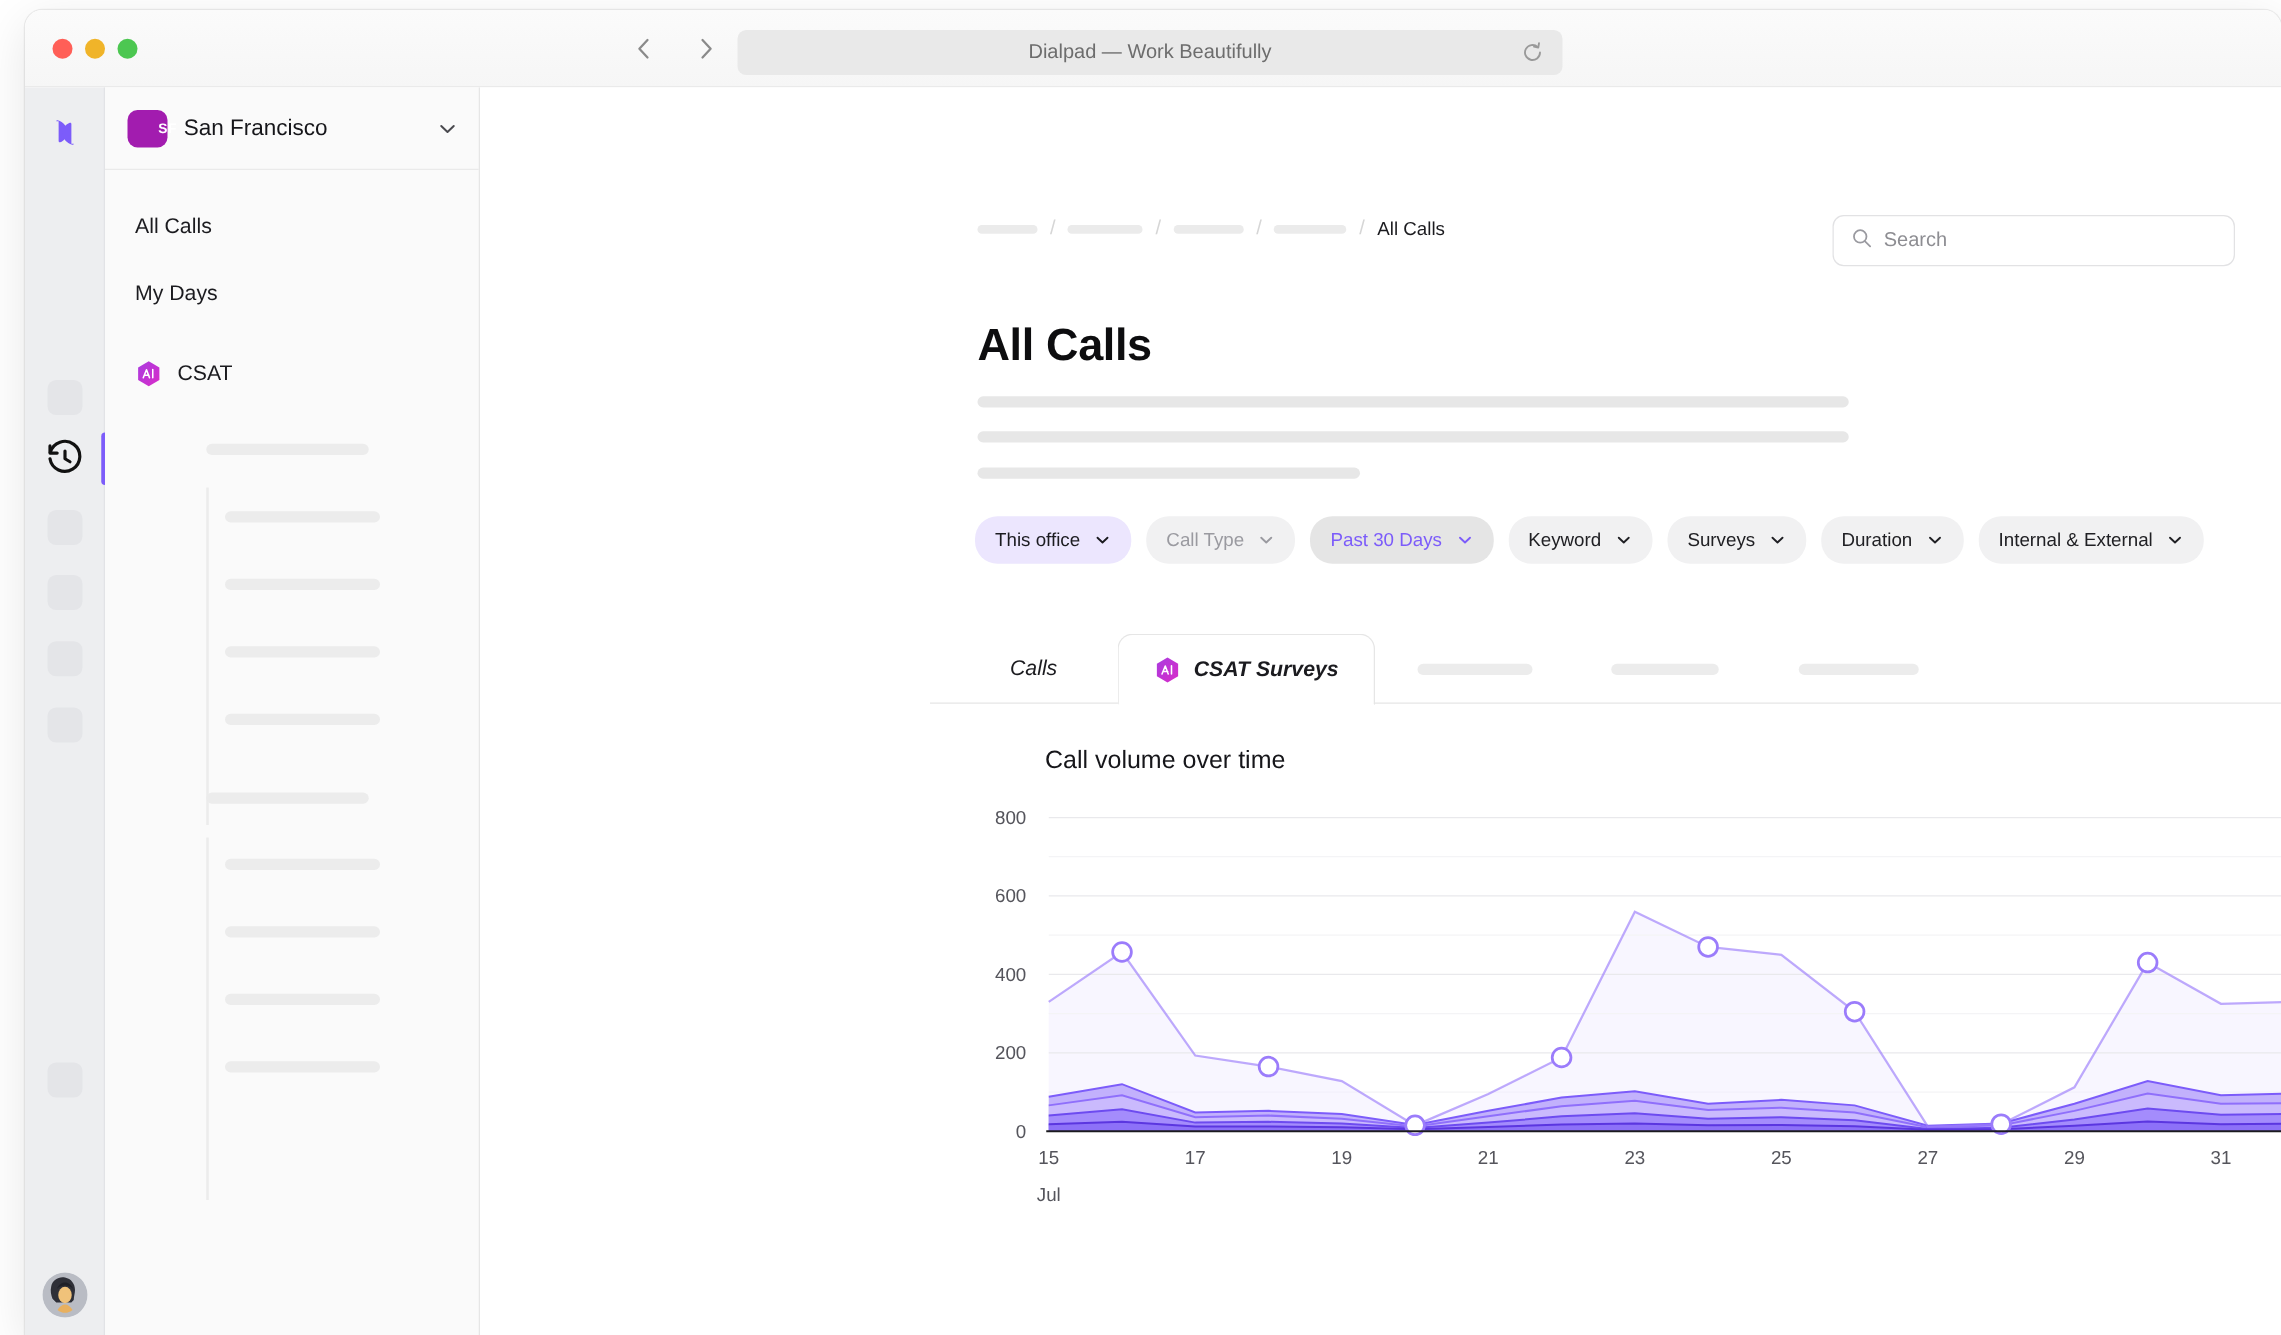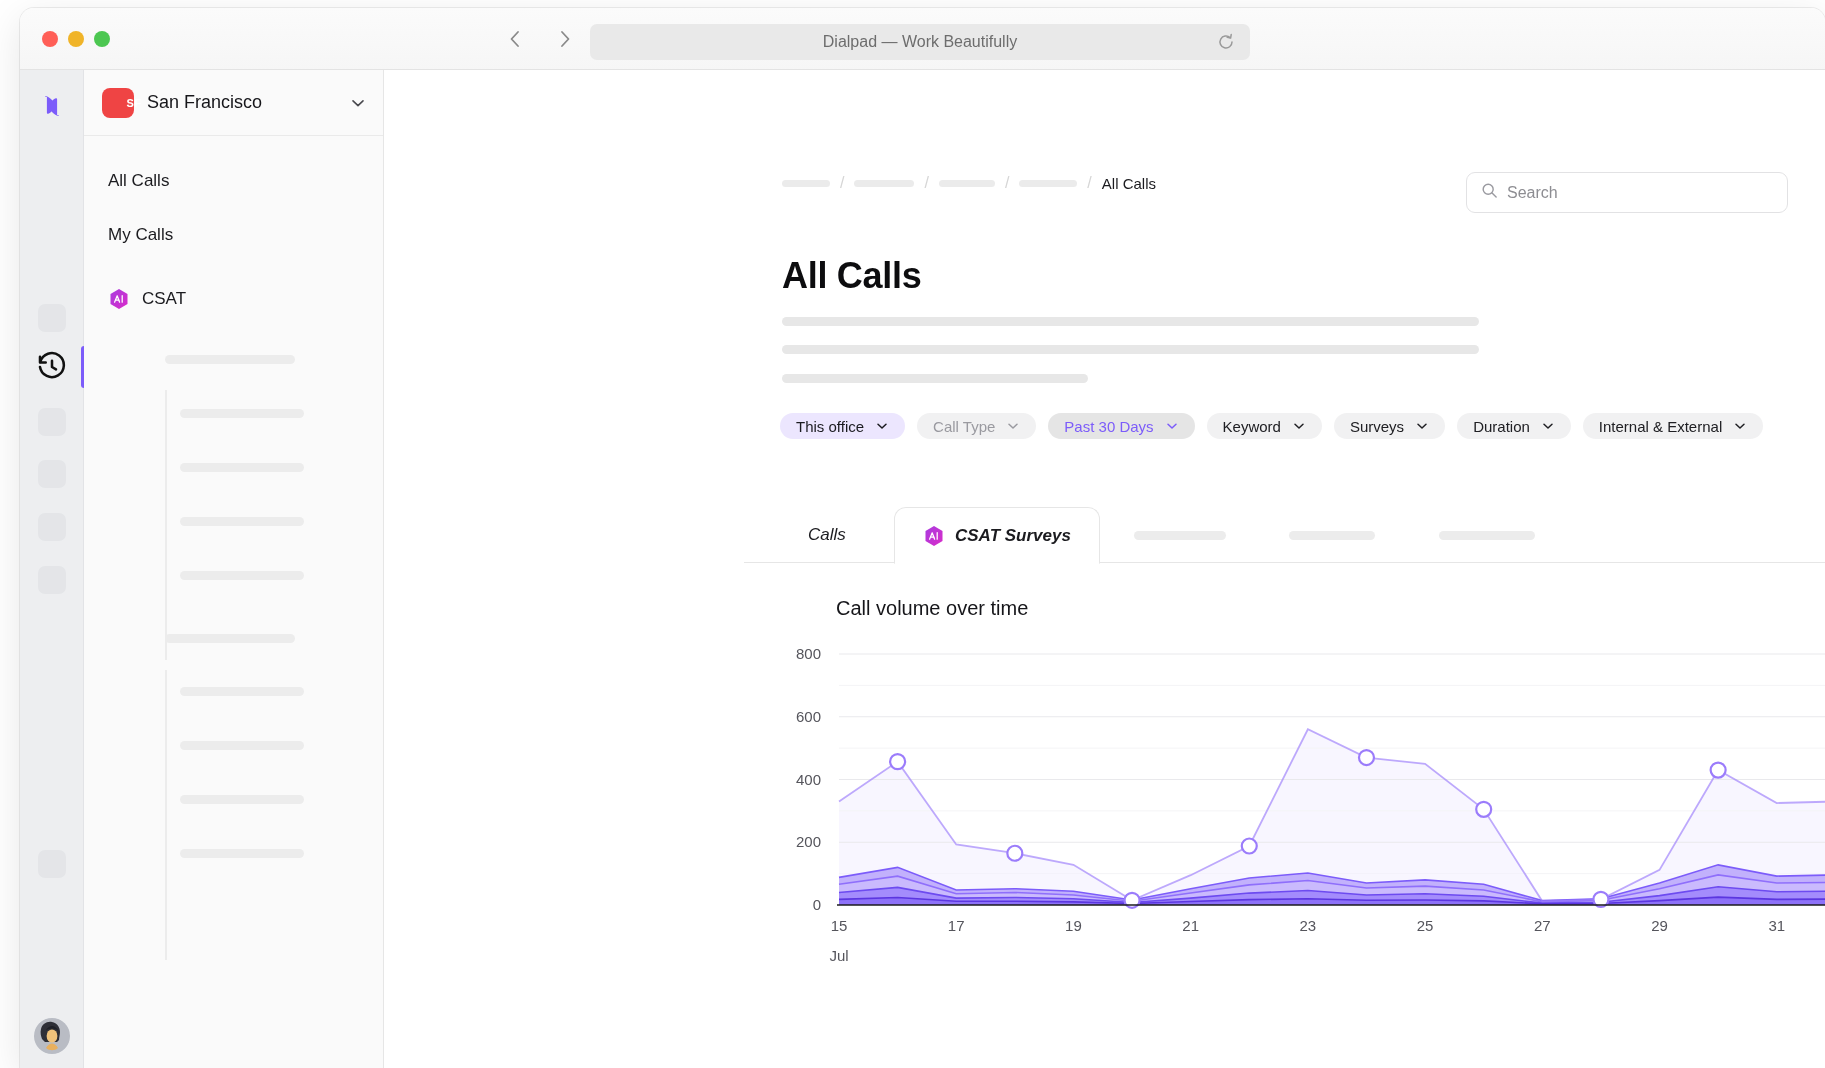--- a/index.html
+++ b/index.html
@@ -83,21 +83,21 @@
     border-right: 1px solid #e6e6e6;
     position: relative;
   }
   .office-head {
     height: 66px; display: flex; align-items: center;
     padding: 0 16px 0 18px; gap: 13px;
     border-bottom: 1px solid #eaeaea;
   }
   .office-badge {
     width: 30px; height: 30px; border-radius: 8px;
-    background: #ef4444; color: #fff;
+    background: #a21caf; color: #fff;
     font-size: 11px; font-weight: 700; letter-spacing: .4px;
     display: flex; align-items: center; justify-content: center;
     flex: 0 0 30px;
     padding-left: 32px;
   }
   .office-name { font-size: 18px; color: #16161a; flex: 1; }
   .chev { color: #4a4a4f; display: flex; align-items: center; }
 
   .nav-list { padding-top: 22px; }
   .nav-item {
@@ -134,21 +134,21 @@
     font-size: 36px; font-weight: 700; color: #0d0d0f; letter-spacing: -.3px;
   }
 
   .desc-ph { position: absolute; background: #e7e7e7; border-radius: 5px; height: 9px; }
 
   .filters {
     position: absolute; left: 396px; top: 343px;
     display: flex; gap: 12px; align-items: center;
   }
   .pill {
-    height: 26px; border-radius: 18px;
+    height: 38px; border-radius: 18px;
     display: flex; align-items: center; gap: 11px;
     padding: 0 16px; font-size: 15px; white-space: nowrap;
   }
   .pill .pchev { display: flex; align-items: center; }
   .pill.grey { background: #f1f1f2; color: #202024; }
   .pill.grey.muted { color: #9a9aa0; }
   .pill.purple-dark { background: #ece6fe; color: #1b1b20; }
   .pill.purple-text { background: #e5e5e5; color: #7c5cfa; }
 
   
@@ -266,21 +266,21 @@
               <path d="M4 6.8 L9 11.6 L14 6.8" stroke="#4a4a4f" stroke-width="1.6" stroke-linecap="round" stroke-linejoin="round"></path>
             </svg>
         </span>
       </div>
 
       <div class="nav-list">
         <div class="nav-item">
           <span>All Calls</span>
         </div>
         <div class="nav-item" style="margin-top:8px;">
-          <span>My Calls</span>
+          <span>My Days</span>
         </div>
         <div class="nav-item" style="margin-top:18px;">
           <span class="csat-hex">
             <svg width="22" height="22" viewBox="0 0 22 22">
               <defs>
                   <linearGradient id="hexg" x1="0" y1="0" x2="1" y2="1">
                 <stop offset="0%" stop-color="#a93ce0"></stop>
                     <stop offset="100%" stop-color="#d92bc8"></stop>
               </linearGradient>
                 </defs>

